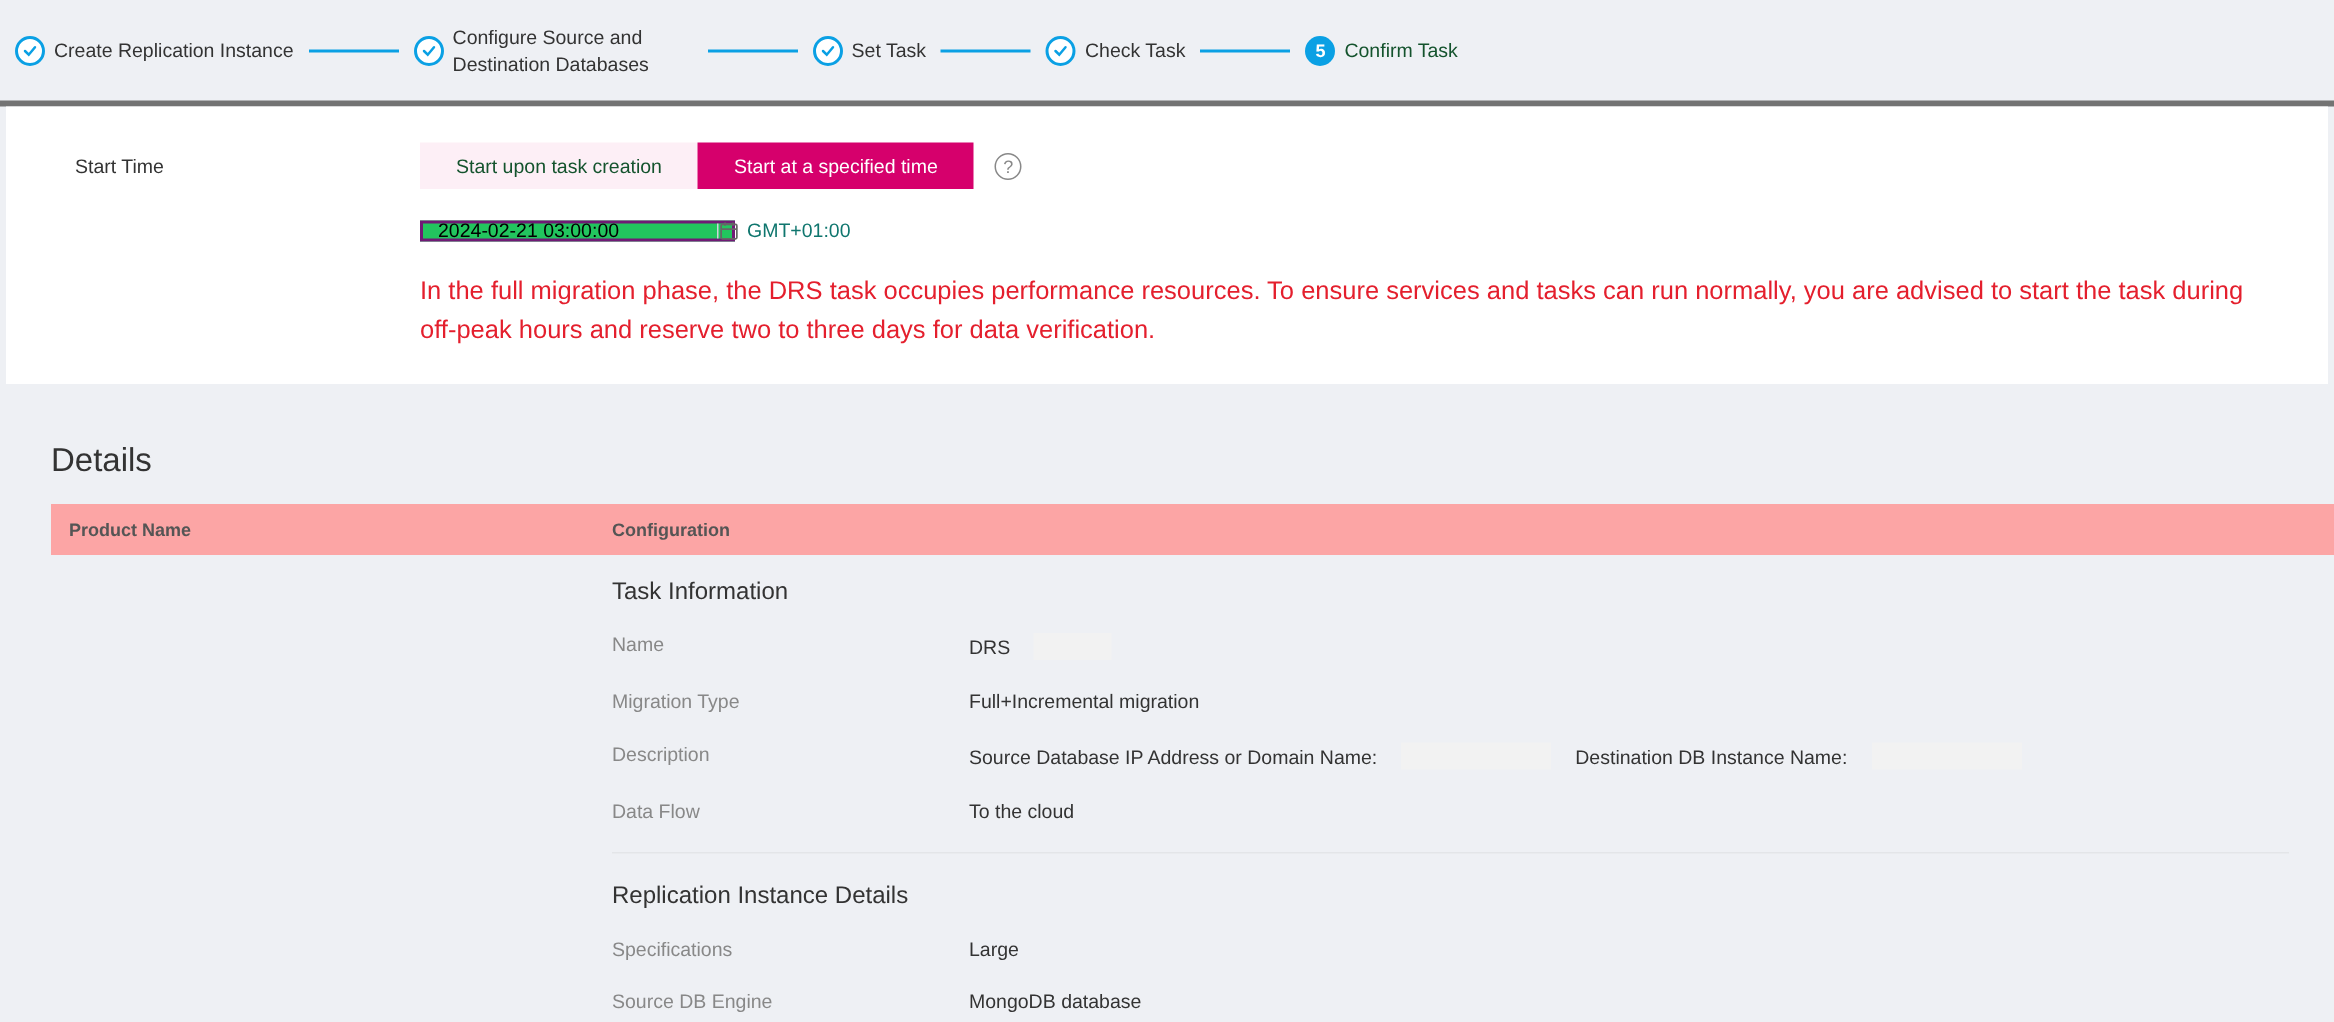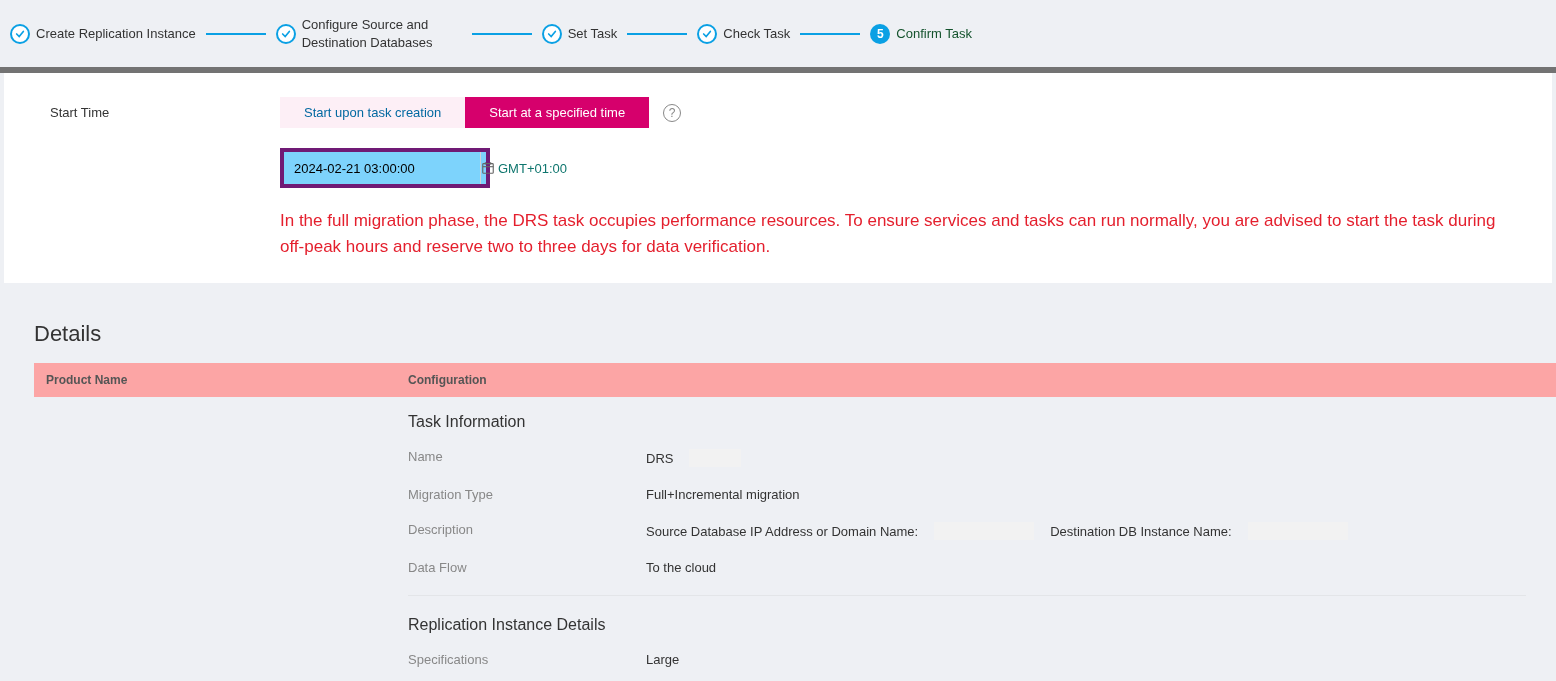--- a/index.html
+++ b/index.html
@@ -7,21 +7,21 @@
       font-family: -apple-system, BlinkMacSystemFont, "Segoe UI", Helvetica, Arial, sans-serif;
       font-size: 13px;
       color: #333;
       background: #eef0f4;
     }
     .page-container { display: flex; flex-direction: column; }
     .stepper-bar {
       display: flex;
       align-items: center;
       padding: 16px 10px;
-      border-bottom: 6px solid #737373;
+      border-bottom: 4px solid #737373;
       background: #eef0f4;
     }
     .step { display: flex; align-items: center; gap: 6px; }
     .step-circle {
       width: 20px; height: 20px; border-radius: 50%;
       display: flex; align-items: center; justify-content: center;
       flex-shrink: 0;
     }
     .step-circle.done {
       border: 2px solid #0aa0e4;
@@ -65,43 +65,43 @@
     }
     .toggle-group { display: flex; }
     .toggle-btn {
       padding: 8px 24px;
       font-size: 13px;
       border: none;
       cursor: pointer;
     }
     .toggle-btn.light {
       background: #fdeff6;
-      color: #0369a1;
+      color: #14532d;
       text-align: center;
     }
     .toggle-btn.active {
       background: #d6006c;
       color: #fff;
     }
     .help-icon {
       margin-left: 14px;
       width: 18px; height: 18px;
       border-radius: 50%;
       border: 1.5px solid #888;
       color: #888;
       font-size: 12px;
       display: inline-flex;
       align-items: center; justify-content: center;
       cursor: pointer;
     }
     .date-input-wrap {
       display: flex; align-items: center;
-      border: 4px solid #701a75;
-      background: #7dd3fc;
-      height: 40px;
+      border: 2px solid #701a75;
+      background: #22c55e;
+      height: 14px;
       width: 210px;
     }
     .date-input-wrap input {
       border: none; outline: none;
       padding: 0 10px;
       font-size: 13px;
       flex: 1;
       background: transparent;
     }
     .calendar-icon-box {
@@ -283,17 +283,21 @@
 
         <hr class="divider">
 
         <div class="sub-title">Replication Instance Details</div>
 
         <div class="kv-row">
           <div class="kv-key">Specifications</div>
           <div class="kv-val">Large</div>
         </div>
 
+        <div class="kv-row">
+          <div class="kv-key">Source DB Engine</div>
+          <div class="kv-val">MongoDB database</div>
+        </div>
       </div>
     </div>
   </div>
 
 </div>
 
 </body></html>

